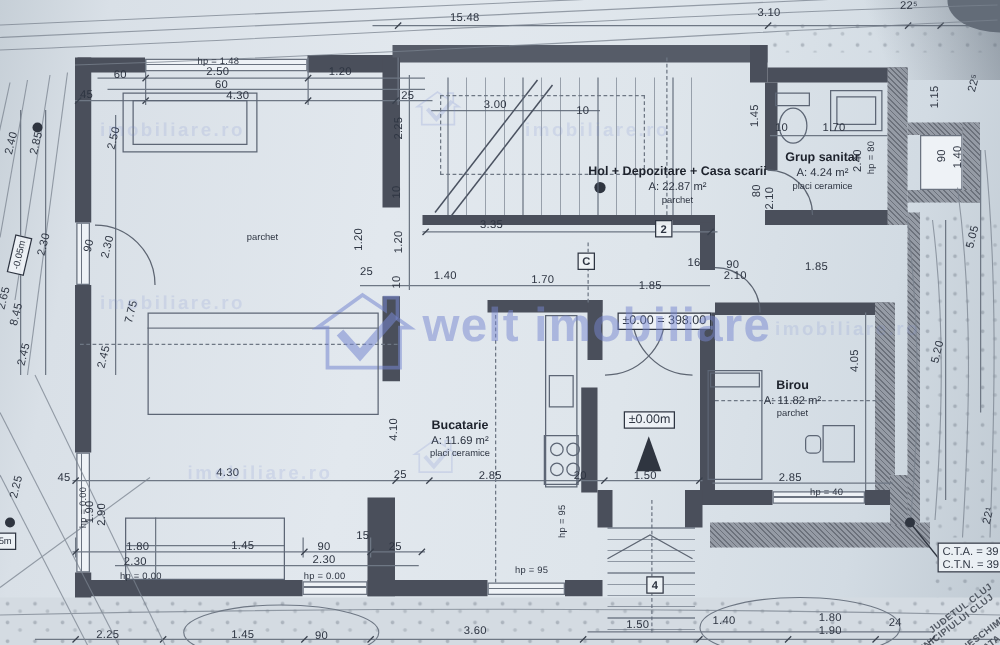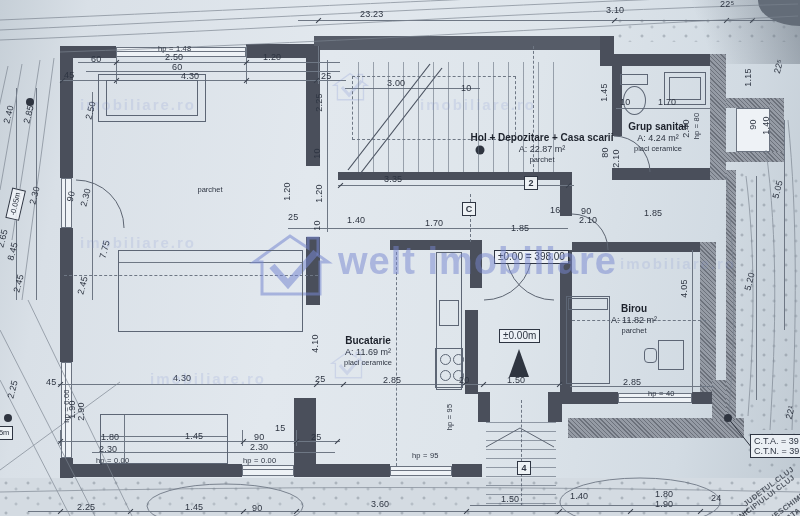--- a/index.html
+++ b/index.html
@@ -274,21 +274,21 @@
     <div class="ar">A: 11.69 m²</div>
     <div class="fl">placi ceramice</div>
   </div>
   <div class="room sm" style="left:588px;top:302px;width:92px;">
     <div class="nm">Birou</div>
     <div class="ar">A: 11.82 m²</div>
     <div class="fl">parchet</div>
   </div>
 
   <span class="d" style="left:366px;top:-7px;">10.25</span>
-  <span class="d" style="left:360px;top:10px;">23.23</span>
+  <span class="d" style="left:360px;top:10px;">15.48</span>
   <span class="d" style="left:606px;top:6px;">3.10</span>
   <span class="d" style="left:720px;top:0px;">22⁵</span>
   <span class="d sm" style="left:158px;top:45px;">hp = 1.48</span>
   <span class="d" style="left:165px;top:53px;">2.50</span>
   <span class="d" style="left:172px;top:63px;">60</span>
   <span class="d" style="left:181px;top:72px;">4.30</span>
   <span class="d" style="left:91px;top:55px;">60</span>
   <span class="d" style="left:263px;top:53px;">1.20</span>
   <span class="d" style="left:64px;top:71px;">45</span>
   <span class="d" style="left:321px;top:72px;">25</span>
@@ -346,21 +346,21 @@
   <span class="d r" style="left:675px;top:284px;">4.05</span>
   <span class="d sm" style="left:648px;top:390px;">hp = 40</span>
   <span class="d r75" style="left:741px;top:277px;">5.20</span>
   <span class="d r75" style="left:769px;top:185px;">5.05</span>
   <span class="d r75" style="left:784px;top:408px;">22¹</span>
   <span class="d" style="left:101px;top:433px;">1.80</span>
   <span class="d" style="left:99px;top:445px;">2.30</span>
   <span class="d sm" style="left:96px;top:457px;">hp = 0.00</span>
   <span class="d" style="left:185px;top:432px;">1.45</span>
   <span class="d" style="left:254px;top:433px;">90</span>
-  <span class="d" style="left:275px;top:424px;">15</span>
+  <span class="d" style="left:285px;top:424px;">15</span>
   <span class="d" style="left:311px;top:433px;">25</span>
   <span class="d" style="left:250px;top:443px;">2.30</span>
   <span class="d sm" style="left:243px;top:457px;">hp = 0.00</span>
   <span class="d sm" style="left:412px;top:452px;">hp = 95</span>
   <span class="d r sm" style="left:437px;top:413px;">hp = 95</span>
   <span class="d" style="left:77px;top:503px;">2.25</span>
   <span class="d" style="left:185px;top:503px;">1.45</span>
   <span class="d" style="left:252px;top:504px;">90</span>
   <span class="d" style="left:371px;top:500px;">3.60</span>
   <span class="d" style="left:501px;top:495px;">1.50</span>

